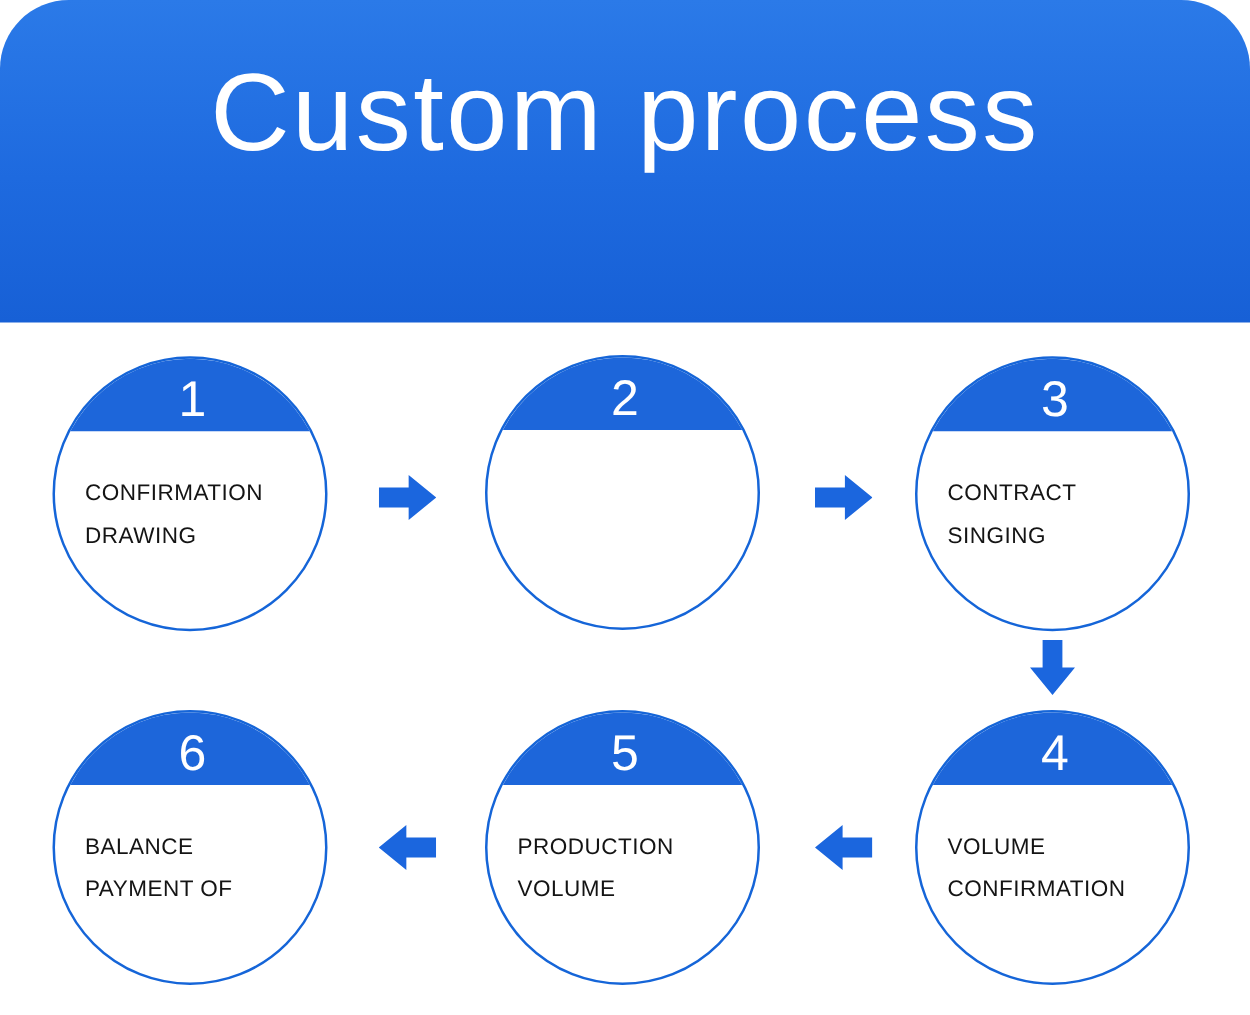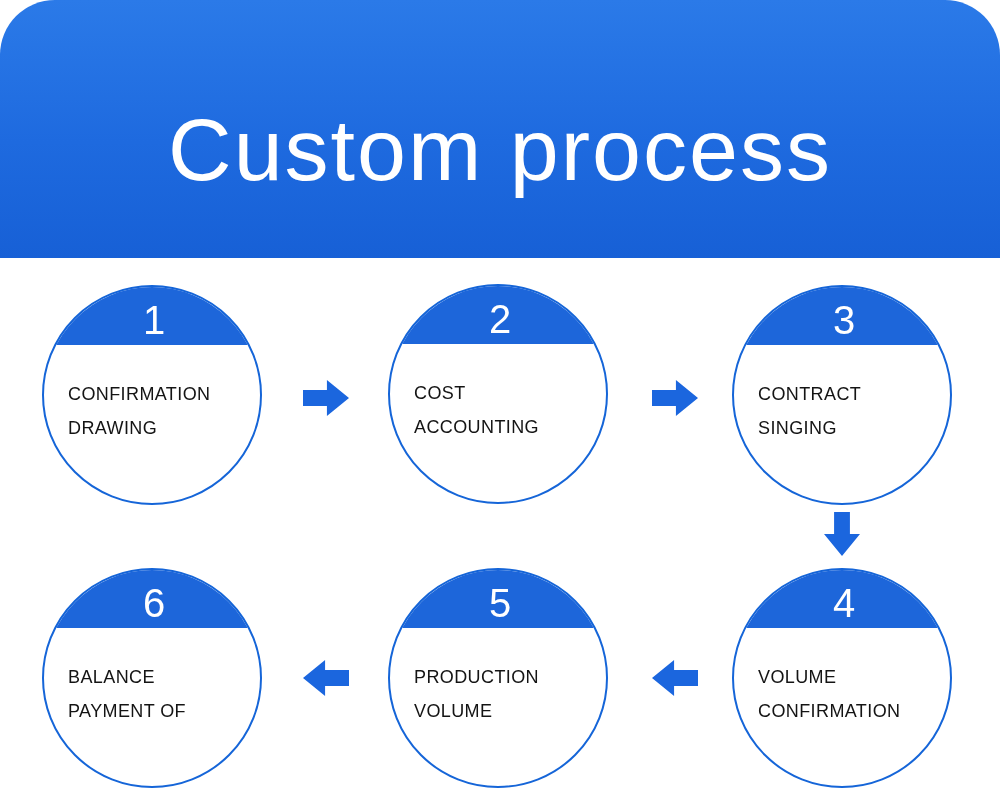--- a/index.html
+++ b/index.html
@@ -13,21 +13,21 @@
 
   
   .banner{
     position:absolute;
     left:0;top:0;
     width:1000px;height:258px;
     background:linear-gradient(180deg,#2b7ae8 0%,#1e6adf 55%,#1760d6 100%);
     border-radius:55px 55px 0 0;
     display:flex;
     justify-content:center;
-    align-items:center;
+    align-items:flex-start;
   }
   .banner-title{
     margin-top:42px;
     color:#ffffff;
     font-size:88px;
     font-weight:400;
     letter-spacing:2px;
     line-height:1.1;
     white-space:nowrap;
   }
@@ -121,24 +121,20 @@
       <span>DRAWING</span>
     </div>
   </div>
 
   <div class="arrow arrow-right a12"></div>
 
   <div class="circle c2">
     <div class="cap">
       <div class="step-number">2</div>
     </div>
-    <div class="step-text">
-      <span>COST</span>
-      <span>ACCOUNTING</span>
-    </div>
   </div>
 
   <div class="arrow arrow-right a23"></div>
 
   <div class="circle c3">
     <div class="cap">
       <div class="step-number">3</div>
     </div>
     <div class="step-text">
       <span>CONTRACT</span>

